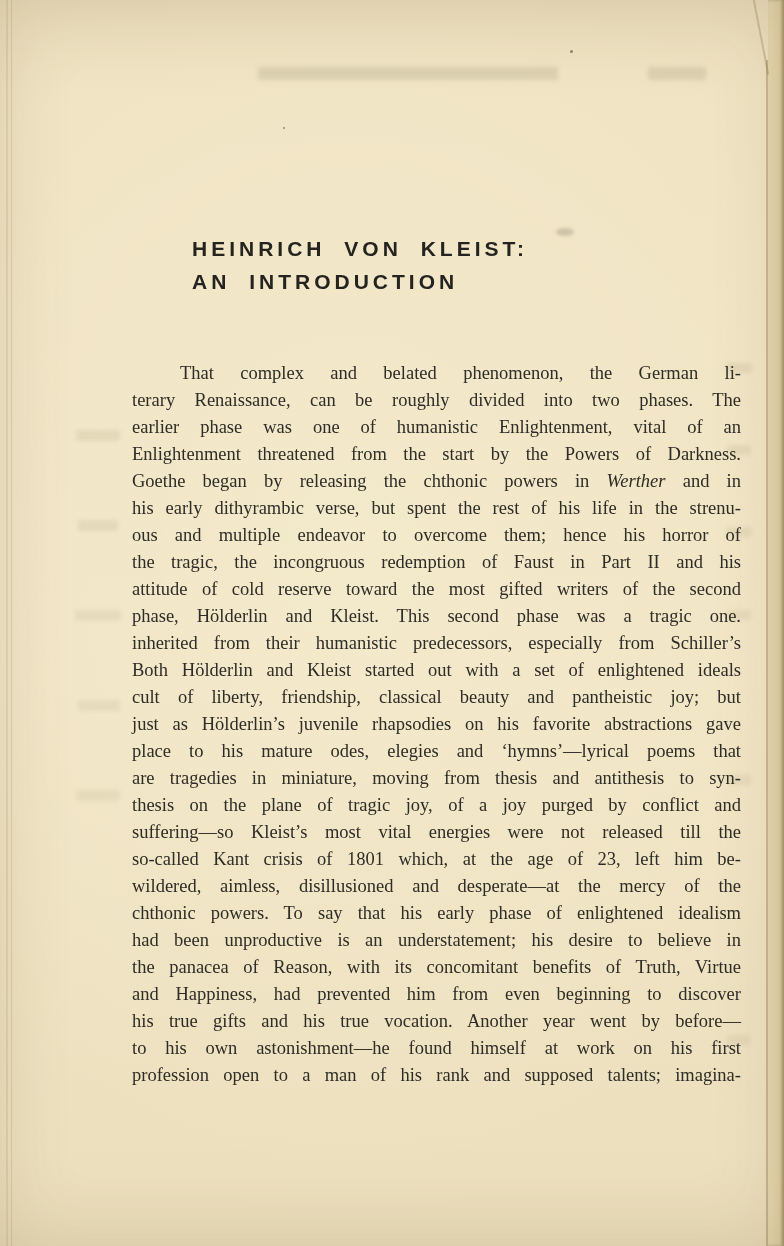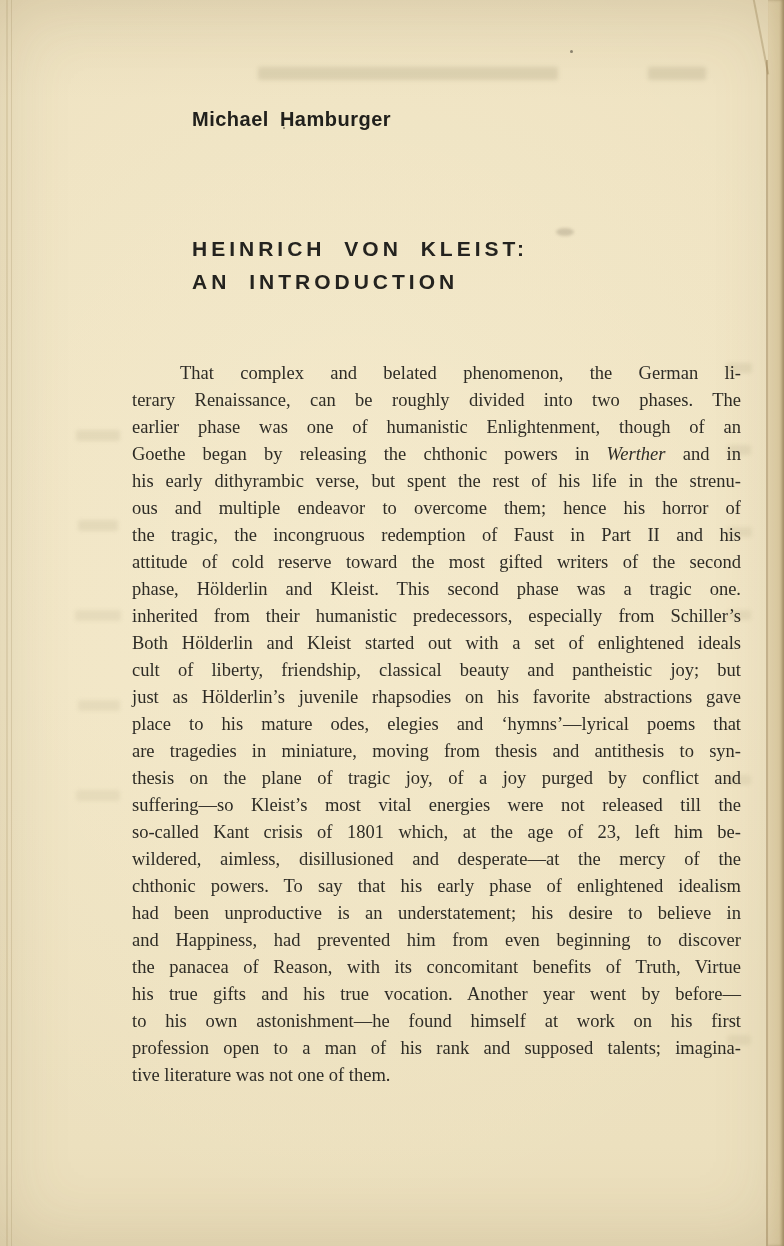--- a/index.html
+++ b/index.html
@@ -74,50 +74,49 @@
   <div class="ghost" style="left:727px;top:445px;width:24px;height:10px;opacity:.65;"></div>
   <div class="ghost" style="left:726px;top:527px;width:26px;height:10px;opacity:.6;"></div>
   <div class="ghost" style="left:727px;top:610px;width:24px;height:10px;opacity:.6;"></div>
   <div class="ghost" style="left:726px;top:775px;width:25px;height:10px;opacity:.55;"></div>
   <div class="ghost" style="left:727px;top:1035px;width:24px;height:10px;opacity:.55;"></div>
 
   <div class="speck" style="left:570px;top:50px;width:3px;height:3px;"></div>
   <div class="speck" style="left:283px;top:127px;width:2px;height:2px;"></div>
   <div class="smudge" style="left:556px;top:228px;width:18px;height:8px;"></div>
 
-  <div class="author">Michael Hamburger</div>
 
   <div class="title">
     <div>HEINRICH VON KLEIST:</div>
     <div>AN INTRODUCTION</div>
   </div>
 
   <div class="bodytext">
       <div class="line indent"><span>That complex and belated phenomenon, the German li-</span></div>
       <div class="line"><span>terary Renaissance, can be roughly divided into two phases. The</span></div>
-      <div class="line"><span>earlier phase was one of humanistic Enlightenment, though of an</span></div>
+      <div class="line"><span>earlier phase was one of humanistic Enlightenment, vital of an</span></div>
+      <div class="line"><span>Enlightenment threatened from the start by the Powers of Darkness.</span></div>
       <div class="line"><span>Goethe began by releasing the chthonic powers in </span><span class="it">Werther</span><span> and in</span></div>
       <div class="line"><span>his early dithyrambic verse, but spent the rest of his life in the strenu-</span></div>
       <div class="line"><span>ous and multiple endeavor to overcome them; hence his horror of</span></div>
       <div class="line"><span>the tragic, the incongruous redemption of Faust in Part II and his</span></div>
       <div class="line"><span>attitude of cold reserve toward the most gifted writers of the second</span></div>
       <div class="line"><span>phase, Hölderlin and Kleist. This second phase was a tragic one.</span></div>
       <div class="line"><span>inherited from their humanistic predecessors, especially from Schiller’s</span></div>
       <div class="line"><span>Both Hölderlin and Kleist started out with a set of enlightened ideals</span></div>
       <div class="line"><span>cult of liberty, friendship, classical beauty and pantheistic joy; but</span></div>
       <div class="line"><span>just as Hölderlin’s juvenile rhapsodies on his favorite abstractions gave</span></div>
       <div class="line"><span>place to his mature odes, elegies and ‘hymns’—lyrical poems that</span></div>
       <div class="line"><span>are tragedies in miniature, moving from thesis and antithesis to syn-</span></div>
       <div class="line"><span>thesis on the plane of tragic joy, of a joy purged by conflict and</span></div>
       <div class="line"><span>suffering—so Kleist’s most vital energies were not released till the</span></div>
       <div class="line"><span>so-called Kant crisis of 1801 which, at the age of 23, left him be-</span></div>
       <div class="line"><span>wildered, aimless, disillusioned and desperate—at the mercy of the</span></div>
       <div class="line"><span>chthonic powers. To say that his early phase of enlightened idealism</span></div>
       <div class="line"><span>had been unproductive is an understatement; his desire to believe in</span></div>
+      <div class="line"><span>the panacea of Reason, with its concomitant benefits of Truth, Virtue</span></div>
       <div class="line"><span>and Happiness, had prevented him from even beginning to discover</span></div>
-      <div class="line"><span>the panacea of Reason, with its concomitant benefits of Truth, Virtue</span></div>
       <div class="line"><span>his true gifts and his true vocation. Another year went by before—</span></div>
       <div class="line"><span>to his own astonishment—he found himself at work on his first</span></div>
       <div class="line"><span>profession open to a man of his rank and supposed talents; imagina-</span></div>
-      <div class="line last"><span>tive literature was not one of them.</span></div>
     </div>
 
 </div>
 
 </body></html>

